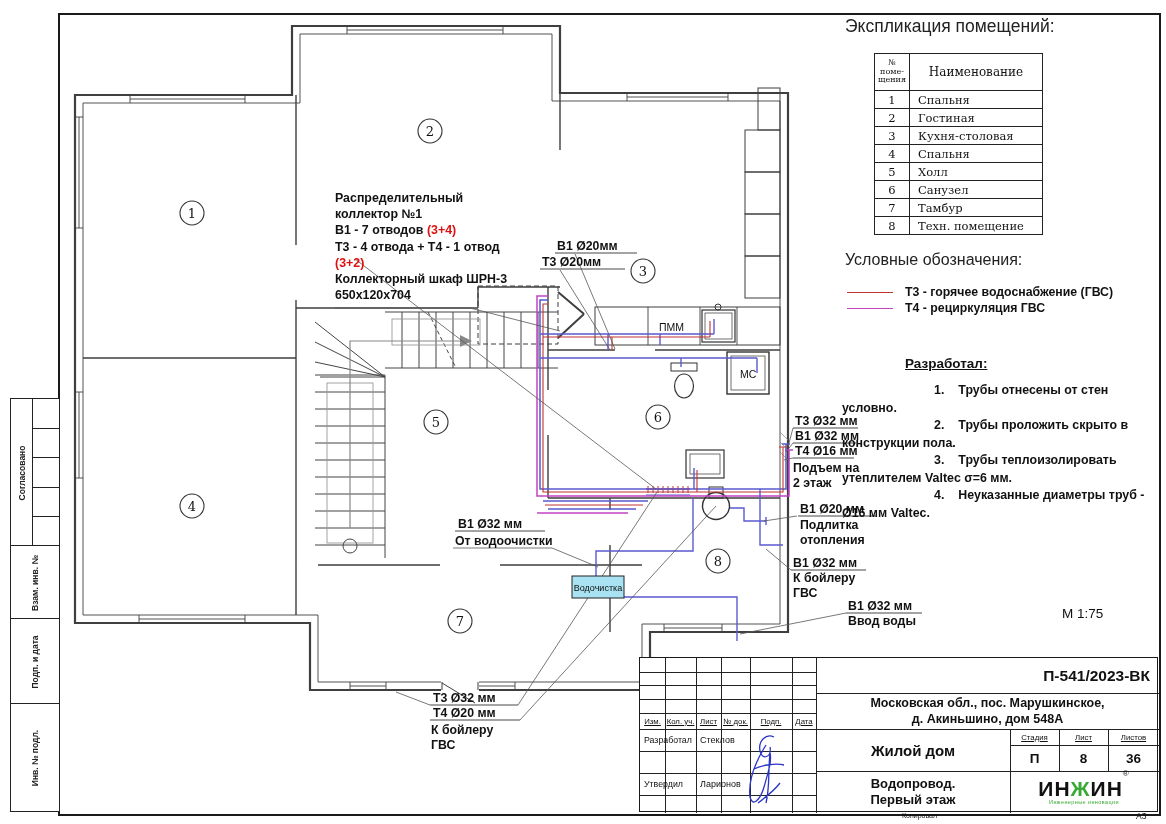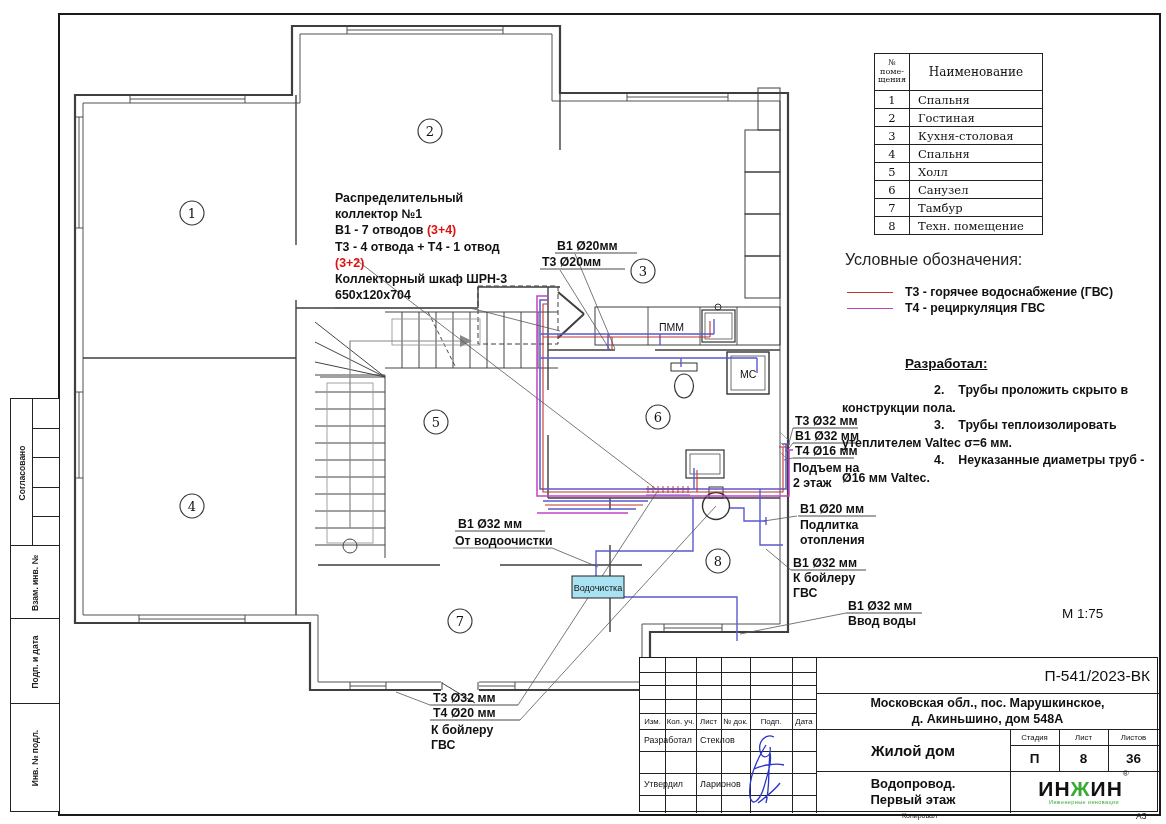--- a/index.html
+++ b/index.html
@@ -36,25 +36,25 @@
   .note .nnum{margin-right:14px;}
   .scale{position:absolute;left:1062px;top:606px;font-size:13.5px;}
   
   .collector-note{position:absolute;left:335px;top:190px;width:218px;font-size:12.4px;line-height:16.2px;font-weight:600;color:#111;}
   .red{color:#e01010;}
   
   .tb{position:absolute;left:639px;top:657px;width:519px;height:155px;border:1.6px solid #1a1a1a;box-sizing:border-box;background:#fff;}
   .tbh{position:absolute;height:1px;background:#222;}
   .tbv{position:absolute;width:1px;background:#222;}
   .tbc{position:absolute;display:flex;align-items:center;justify-content:center;text-align:center;}
-  .tb-doc{font-size:15.5px;font-weight:400;justify-content:flex-end;text-align:right;}
+  .tb-doc{font-size:15.5px;font-weight:700;justify-content:flex-end;text-align:right;}
   .tb-addr{font-size:12.5px;line-height:16px;font-weight:600;flex-direction:column;}
   .tb-obj{font-size:15px;font-weight:600;}
   .tb-draw{font-size:13px;line-height:16px;font-weight:600;flex-direction:column;}
-  .tb-small{font-size:7.8px;}
+  .tb-small{font-size:7.8px;text-decoration:underline;}
   .tb-val{font-size:13.5px;font-weight:600;}
   .tb-role{font-size:8.8px;justify-content:flex-start;padding-left:3px;}
   .tb-name{font-size:9px;justify-content:flex-start;padding-left:3px;}
   .logo{position:absolute;left:370px;top:113px;width:148px;height:41px;display:flex;flex-direction:column;align-items:center;justify-content:center;line-height:1;}
   .logo-main{font-size:21px;font-weight:800;letter-spacing:1px;color:#111;}
   .logo-main .green{color:#3aaa35;}
   .logo-reg{font-size:8px;vertical-align:top;position:relative;top:-8px;font-weight:400;}
   .logo-sub{font-size:5.5px;color:#3aaa35;margin-top:1px;letter-spacing:0.4px;}
   .copied{position:absolute;left:902px;top:812px;font-size:7px;}
   .fmt{position:absolute;left:1136px;top:811px;font-size:8.5px;}
@@ -244,20 +244,21 @@
   <div class="collector-note">
     <div>Распределительный</div>
     <div>коллектор №1</div>
     <div><span>В1 - 7 отводов </span><span class="red">(3+4)</span></div>
     <div>Т3 - 4 отвода + Т4 - 1 отвод</div>
     <div class="red">(3+2)</div>
     <div>Коллекторный шкаф ШРН-3</div>
     <div>650х120х704</div>
   </div>
 
+  <div class="expl-title">Экспликация помещений:</div>
   <table class="expl-table">
     <tbody>
         <tr>
       <td class="hnum" style="height:36px;">№
 поме-
 щения</td>
       <td class="hname">Наименование</td>
     </tr>
     <tr>
           <td class="cnum">1</td>
@@ -301,20 +302,21 @@
         <span>Т3 - горячее водоснабжение (ГВС)</span>
       </div>
     <div class="legend-row">
         <div class="swatch sw2"></div>
         <span>Т4 - рециркуляция ГВС</span>
       </div>
   </div>
 
   <div class="notes-title">Разработал:</div>
   <div class="notes">
+    <div class="note"><span class="nnum">1.</span><span>Трубы отнесены от стен условно.</span></div>
     <div class="note"><span class="nnum">2.</span><span>Трубы проложить скрыто в конструкции пола.</span></div>
     <div class="note"><span class="nnum">3.</span><span>Трубы теплоизолировать утеплителем Valtec σ=6 мм.</span></div>
     <div class="note"><span class="nnum">4.</span><span>Неуказанные диаметры труб - Ø16 мм Valtec.</span></div>
   </div>
 
   <div class="scale">М 1:75</div>
 
   <div class="tb">
 
     <div class="tbv" style="left:25px;top:0;height:155px;"></div>

